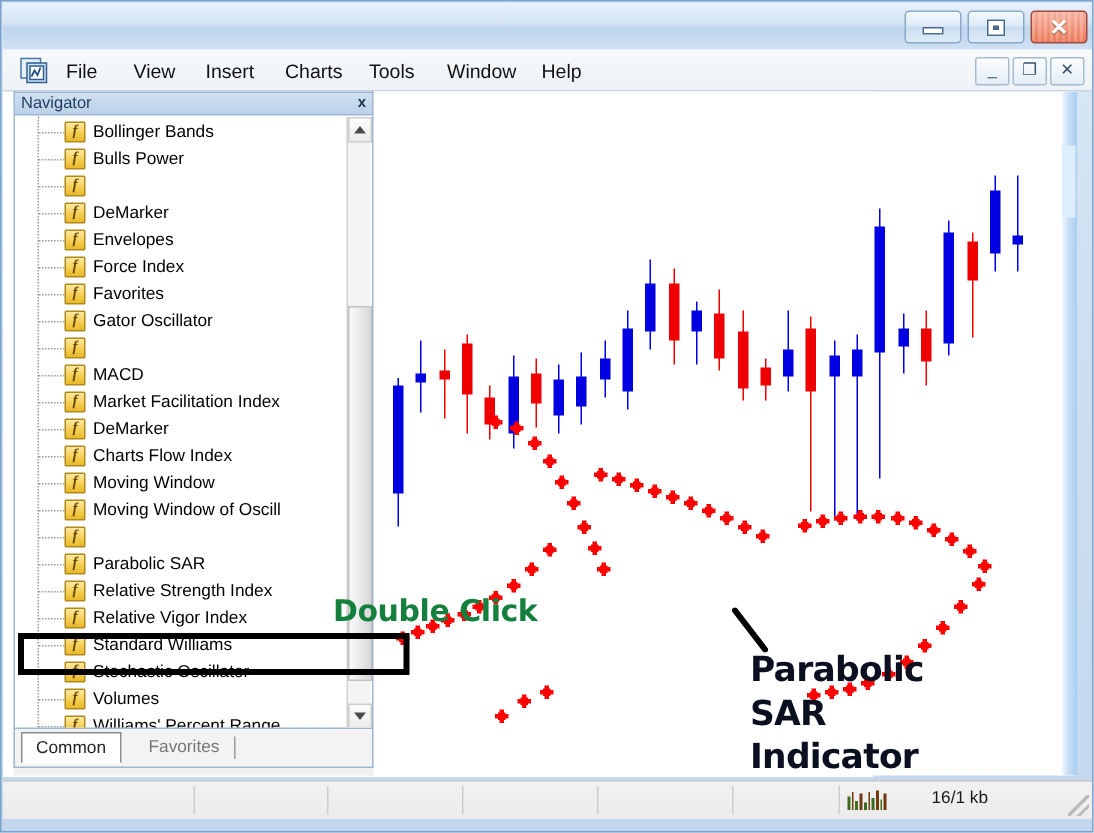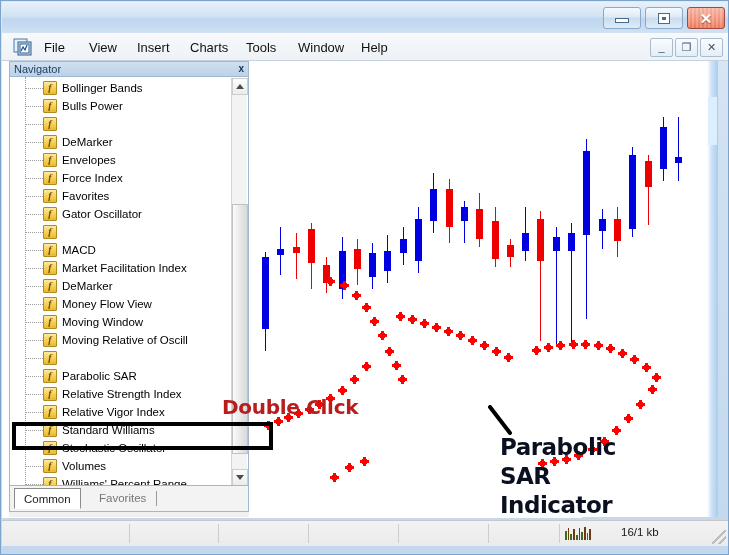--- a/index.html
+++ b/index.html
@@ -175,21 +175,21 @@
     background:#ddeeff;
   }
 
   
   #hl-box {
     position:absolute; left:10px; top:361px; width:261px; height:28px;
     border:4px solid #000; background:transparent; z-index:40;
   }
   #ann-doubleclick {
     position:absolute; left:220px; top:334px; z-index:41;
-    font-size:20px; font-weight:bold; color:#b91c1c;
+    font-size:20px; font-weight:bold; color:#15803d;
     font-family:"DejaVu Sans", sans-serif;
     letter-spacing:-0.3px;
   }
   #ann-sar {
     position:absolute; left:498px; top:372px; z-index:41;
     font-size:23px; font-weight:bold; color:#0b1020;
     font-family:"DejaVu Sans", sans-serif;
     line-height:29px; letter-spacing:-0.5px;
   }
   #ann-pointer {
@@ -438,31 +438,31 @@
               <div class="nav-label">Market Facilitation Index</div>
             </div>
             <div class="nav-row" style="top: 200px;">
               <div class="nav-dash"></div>
               <div class="fx-icon">f</div>
               <div class="nav-label">DeMarker</div>
             </div>
             <div class="nav-row" style="top: 218px;">
               <div class="nav-dash"></div>
               <div class="fx-icon">f</div>
-              <div class="nav-label">Money Flow View</div>
+              <div class="nav-label">Charts Flow Index</div>
             </div>
             <div class="nav-row" style="top: 236px;">
               <div class="nav-dash"></div>
               <div class="fx-icon">f</div>
               <div class="nav-label">Moving Window</div>
             </div>
             <div class="nav-row" style="top: 254px;">
               <div class="nav-dash"></div>
               <div class="fx-icon">f</div>
-              <div class="nav-label">Moving Relative of Oscill</div>
+              <div class="nav-label">Moving Window of Oscill</div>
             </div>
             <div class="nav-row" style="top: 272px;">
               <div class="nav-dash"></div>
               <div class="fx-icon">f</div>
             </div>
             <div class="nav-row" style="top: 290px;">
               <div class="nav-dash"></div>
               <div class="fx-icon">f</div>
               <div class="nav-label">Parabolic SAR</div>
             </div>

